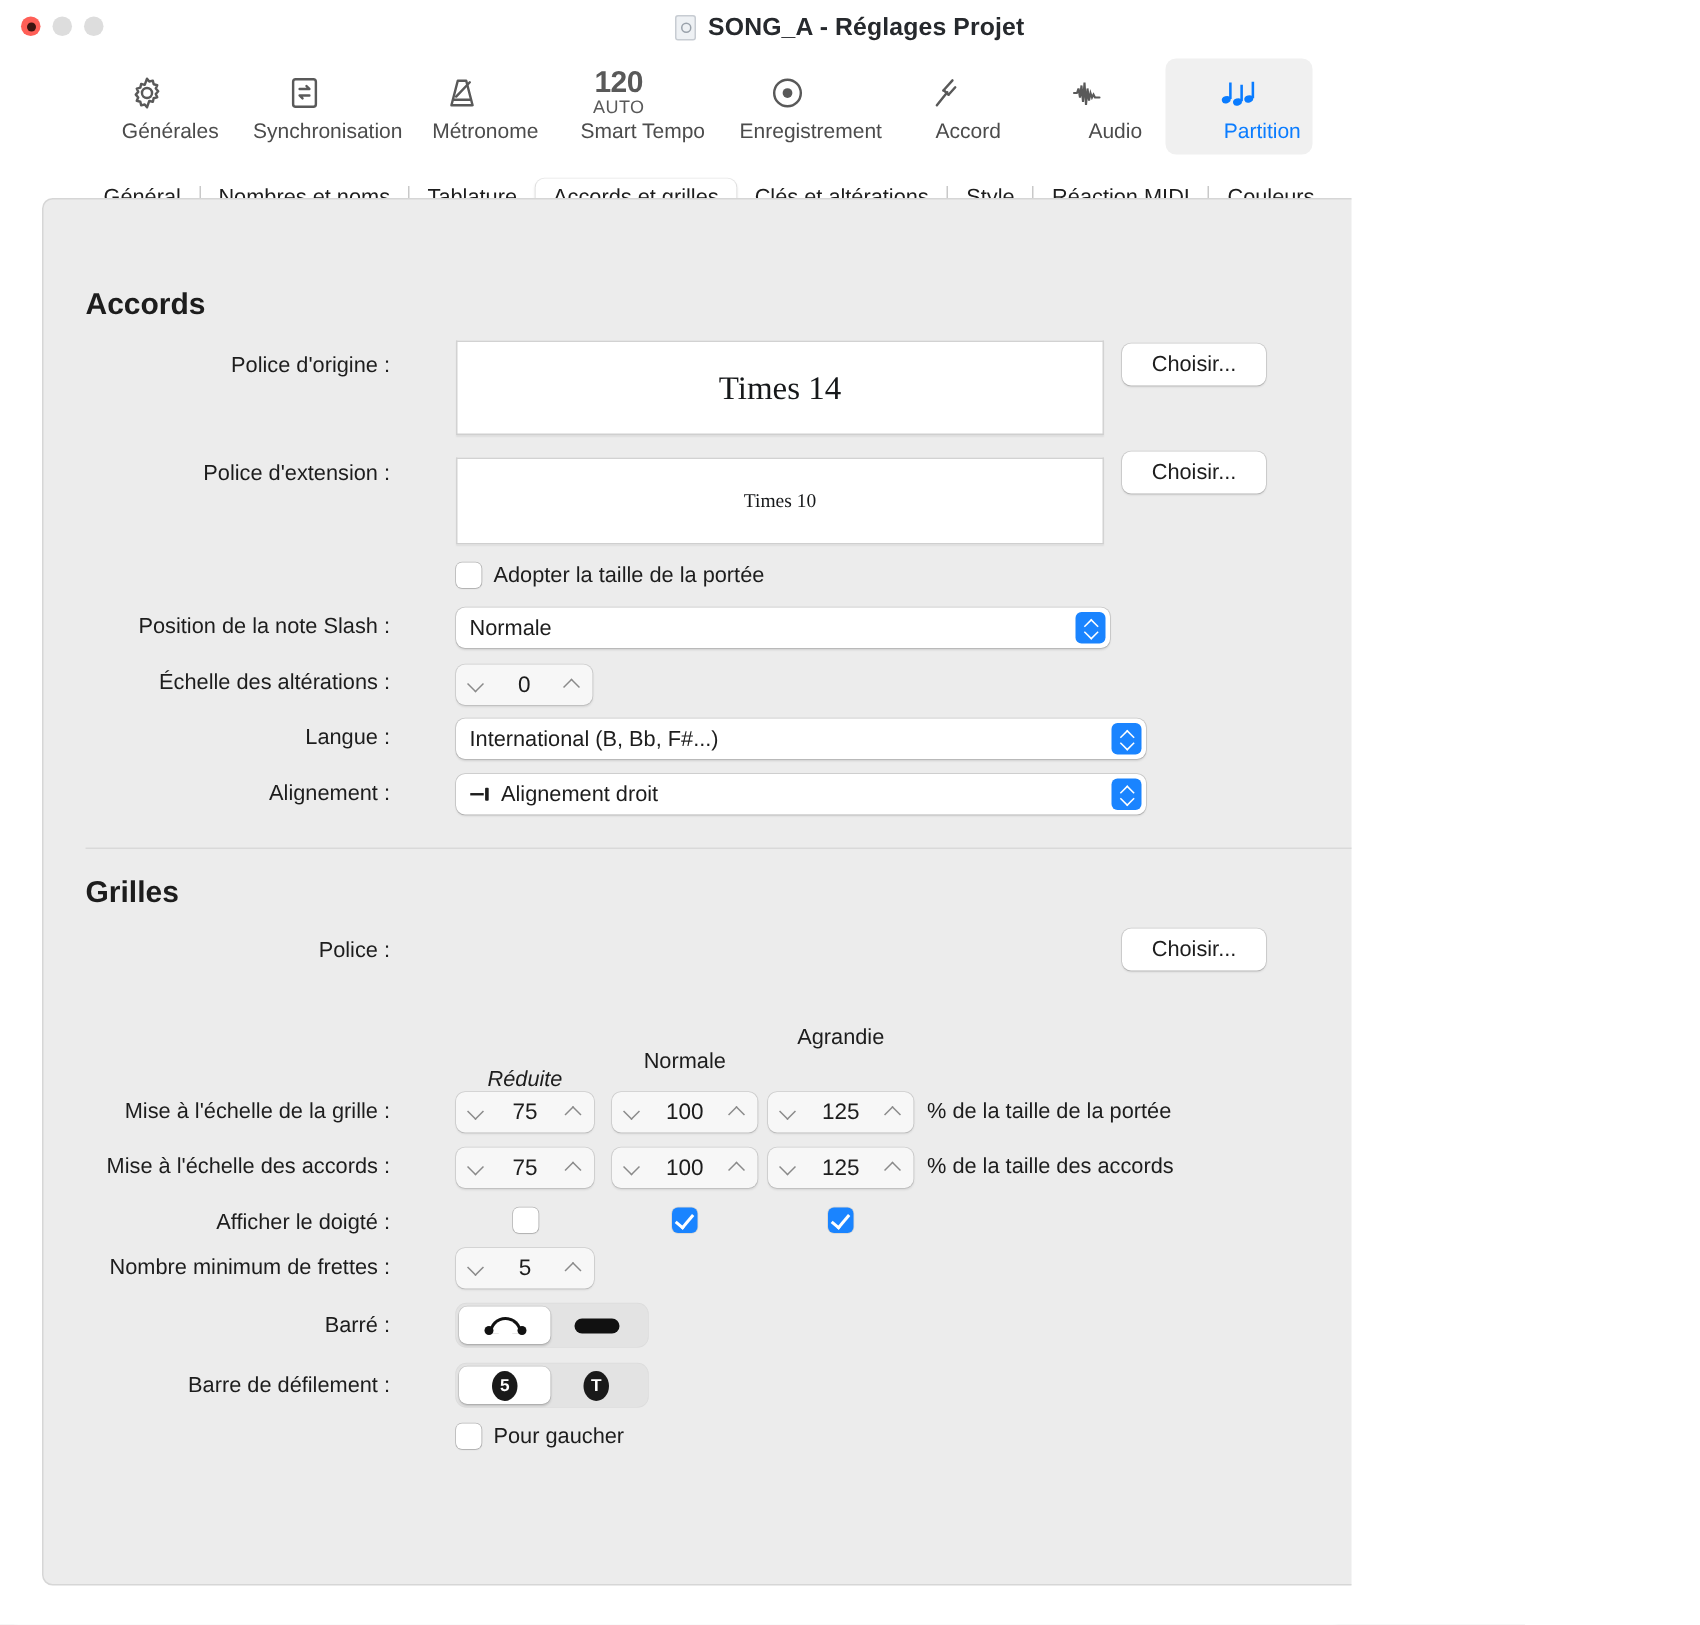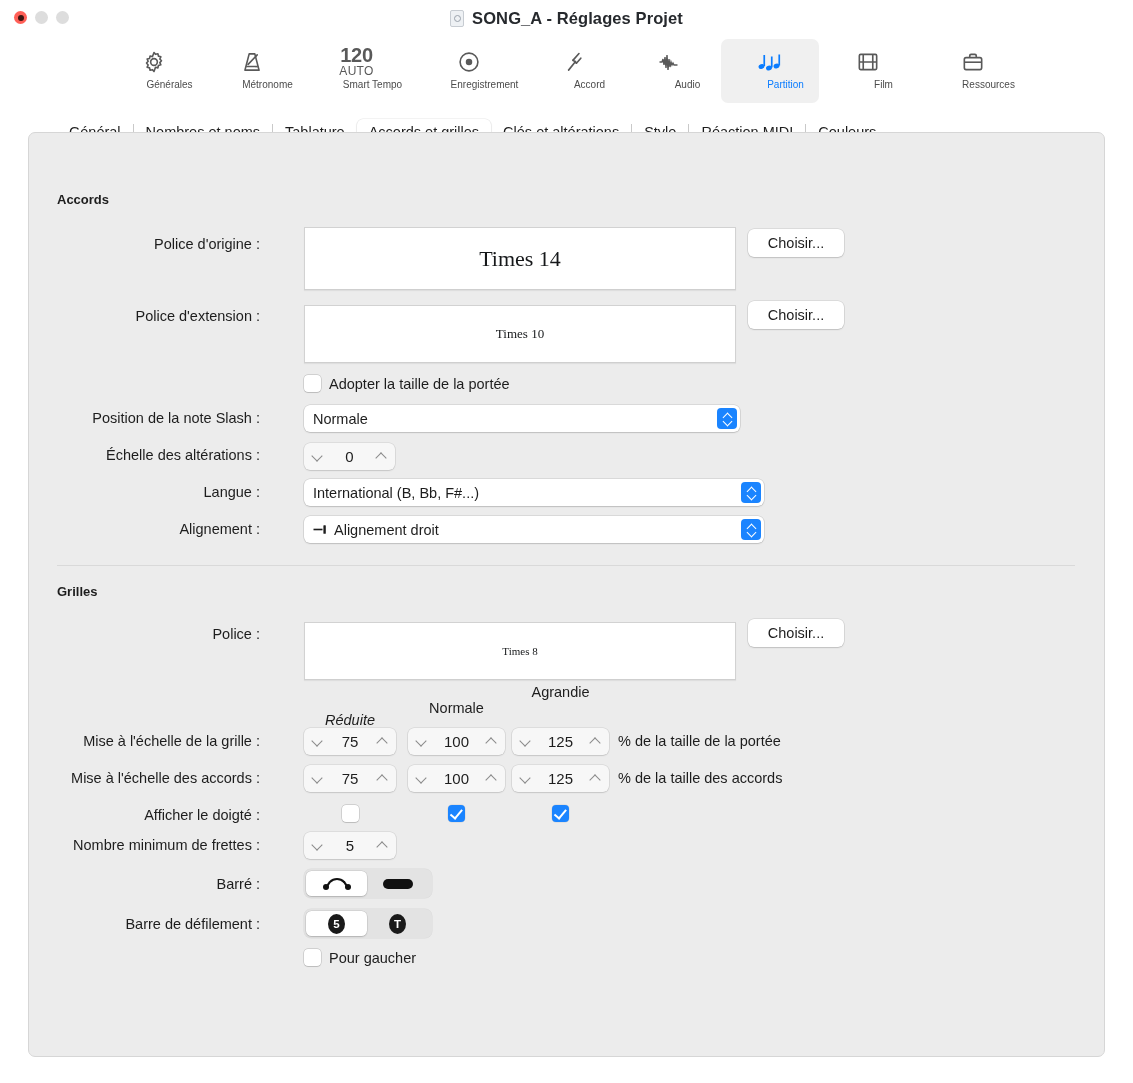--- a/index.html
+++ b/index.html
@@ -5,21 +5,21 @@
   * { box-sizing: border-box; }
   html, body { margin:0; padding:0; }
   body {
     width:1133px; height:1083px;
     background:#ffffff;
     font-family:"Liberation Sans", sans-serif;
     -webkit-font-smoothing: antialiased;
     overflow:hidden;
   }
   .window {
-    position:absolute; left:0; top:0; width:1133px; height:1083px;
+    position:absolute; left:0; top:0; width:901px; height:1083px;
     background:#ffffff;
     border-radius:12px;
     overflow:hidden;
   }
 
   
   .titlebar {
     position:absolute; left:0; top:0; width:1133px; height:37px;
     background:#ffffff;
   }
@@ -64,21 +64,21 @@
     border-radius:7px;
     cursor:default;
   }
   .tb-item.wide { width:112px; }
   .tb-item.selected { background:#f0f0f0; }
   .tb-ico {
     height:36px; display:flex; align-items:center; justify-content:flex-start;
     color:#595959;
   }
   .tb-lab {
-    font-size:10px; color:#4c4c4c; white-space:nowrap; margin-top:-1px;margin-left:32px;
+    font-size:14px; color:#4c4c4c; white-space:nowrap; margin-top:-1px;margin-left:32px;
   }
   .tb-item.selected .tb-lab { color:#0a7cff; }
   .tempo-num { font-size:20px; font-weight:bold; color:#595959; line-height:19px; letter-spacing:-0.3px;}
   .tempo-auto { font-size:12px; color:#595959; line-height:13px; letter-spacing:0.3px;}
 
   
   .panel {
     position:absolute; left:28px; top:132px; width:1077px; height:925px;
     background:#ececec;
     border:1px solid #d6d6d6;
@@ -94,21 +94,21 @@
     border-radius:6px;
     white-space:nowrap;
     position:relative;
   }
   .tab.active { background:#ffffff; box-shadow:0 0 0 0.5px rgba(0,0,0,0.09), 0 1px 2px rgba(0,0,0,0.13); }
   .tab-sep { width:1px; height:17px; background:#c9c9c9; }
 
   
   .content { position:absolute; left:28px; top:132px; width:1077px; height:925px; }
   .sect-title {
-    position:absolute; font-size:13px; font-weight:bold; color:#1d1d1d;
+    position:absolute; font-size:20px; font-weight:bold; color:#1d1d1d;
   }
   .divider {
     position:absolute; left:29px; top:433px; width:1018px; height:1px; background:#d9d9d9;
   }
   .row-label {
     position:absolute; font-size:14.5px; color:#1d1d1d; text-align:right;
     white-space:nowrap;
   }
   .suffix-label {
     position:absolute; font-size:14.5px; color:#1d1d1d; white-space:nowrap;
@@ -256,20 +256,29 @@
     <div class="tb-item">
       <div class="tb-ico">
         <svg width="26" height="26" viewBox="0 0 24 24" fill="none" stroke="#595959" stroke-width="1.5">
           <circle cx="12" cy="12" r="3.1"></circle>
           <path d="M12 3.2l1.4 1.7 2.2-.5.5 2.2 2.2.6-.9 2 1.5 1.7-1.5 1.7.9 2-2.2.6-.5 2.2-2.2-.5L12 20.8l-1.4-1.7-2.2.5-.5-2.2-2.2-.6.9-2L5.1 13l1.5-1.7-.9-2 2.2-.6.5-2.2 2.2.5z" stroke-linejoin="round"></path>
         </svg>
       </div>
       <div class="tb-lab">Générales</div>
     </div>
 
+    <div class="tb-item wide">
+      <div class="tb-ico">
+        <svg width="26" height="26" viewBox="0 0 24 24" fill="none" stroke="#595959" stroke-width="1.5">
+          <rect x="5" y="3.5" width="14" height="17" rx="1.6"></rect>
+          <path d="M9 9.5h6l-1.8-1.8M15 13.5H9l1.8 1.8" stroke-linecap="round" stroke-linejoin="round"></path>
+        </svg>
+      </div>
+      <div class="tb-lab">Synchronisation</div>
+    </div>
 
     <div class="tb-item">
       <div class="tb-ico">
         <svg width="26" height="26" viewBox="0 0 24 24" fill="none" stroke="#595959" stroke-width="1.5">
           <path d="M9.4 4.5h5.2L18.5 19.5h-13z" stroke-linejoin="round"></path>
           <path d="M6.6 16.2h10.8"></path>
           <path d="M16.8 5.4L8.4 14.2" stroke-linecap="round"></path>
         </svg>
       </div>
       <div class="tb-lab">Métronome</div>
@@ -432,23 +441,20 @@
         <div class="chev-u"></div>
           <div class="chev-d"></div>
       </div>
     </div>
 
     <div class="divider"></div>
 
     <div class="sect-title" style="left:29px; top:452px;">Grilles</div>
 
     <div class="row-label" style="right:845px; top:494px;">Police :</div>
-    <div class="fontbox" style="left:276px; top:490px; width:432px; height:58px;">
-      <span style="font-size:11px;">Times 8</span>
-    </div>
     <div class="btn" style="left:720px; top:487px; width:96px;">Choisir...</div>
 
     <div class="col-head" style="left:276px; top:580px; width:92px;font-style:italic;">Réduite</div>
     <div class="col-head" style="left:380px; top:568px; width:97px;">Normale</div>
     <div class="col-head" style="left:484px; top:552px; width:97px;">Agrandie</div>
 
     <div class="row-label" style="right:845px; top:601px;">Mise à l'échelle de la grille :</div>
     <div class="stepper" style="left:276px; top:596px; width:92px;">
       <div class="sc down"></div>
       <div class="val">75</div>

